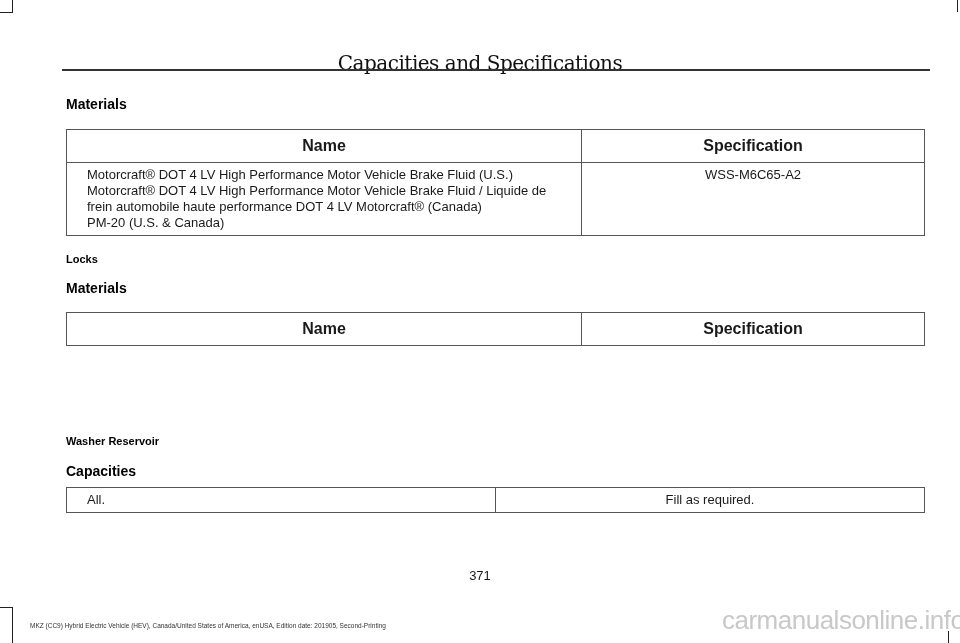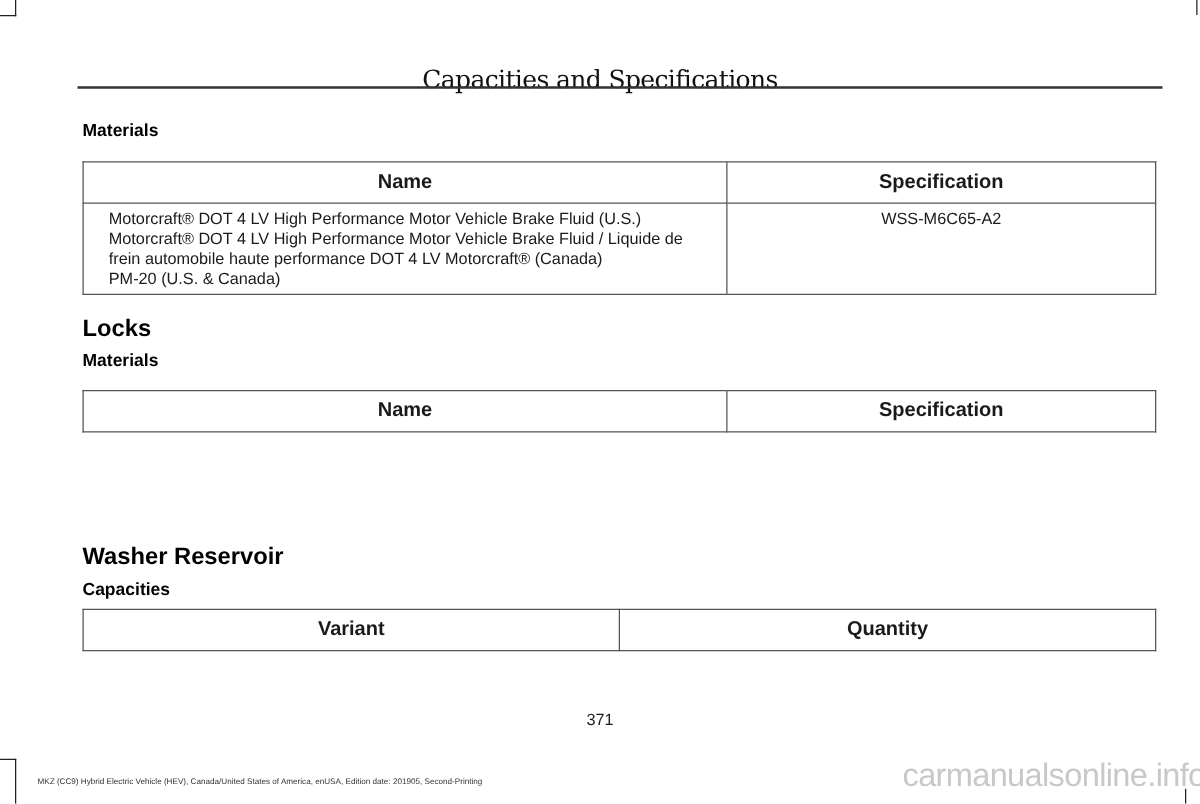--- a/index.html
+++ b/index.html
@@ -7,21 +7,21 @@
          font-family:"Liberation Sans", sans-serif; color:#1a1a1a; }
   .crop { position:absolute; border-color:#222; border-style:solid; }
   .crop-tl { left:0; top:0; width:12px; height:12px; border-width:0 1px 1px 0; }
   .crop-tr { right:0; top:0; width:2px; height:12px; border-width:0 0 0 1px; }
   .crop-bl { left:0; bottom:0; width:12px; height:35px; border-width:1px 1px 0 0; }
   .crop-br { right:10px; bottom:0; width:1px; height:12px; border-width:0 0 0 1px; }
   .page-title { position:absolute; top:51px; left:0; width:100%; text-align:center;
                 font-family:"DejaVu Serif", serif; font-size:20px; letter-spacing:-0.5px; color:#111; }
   .rule { position:absolute; top:69px; left:62px; width:868px; height:2px; background:#333; }
   .h { position:absolute; left:66px; font-weight:bold; font-size:14px; color:#000000; }
-  .h.big { font-size:19px; }
+  .h.big { font-size:11px; }
   table { position:absolute; left:66px; width:859px; border-collapse:collapse; font-size:13px; }
   th, td { border:1px solid #555; padding:4px 20px; vertical-align:top; }
   th { font-size:16px; font-weight:bold; text-align:center; padding:7px 4px; }
   td { line-height:16px; }
   td.spec { text-align:center; }
   .line { display:block; }
   .page-num { position:absolute; top:568px; left:0; width:100%; text-align:center; font-size:13px; }
   .footer { position:absolute; top:622px; left:30px; font-size:6.5px; color:#333; }
   .watermark { position:absolute; top:605px; left:722px; font-size:26px; color:#c8c8c8; letter-spacing:-0.5px; }
 </style>
@@ -75,22 +75,22 @@
   </table>
 
 <div class="h big" style="top:435px;">Washer Reservoir</div>
 <div class="h" style="top:463px;">Capacities</div>
 <table style="top:487px;">
   <colgroup>
       <col style="width:429px">
       <col>
     </colgroup>
   <tbody>
-      <tr>
-    <th>Variant</th>
-    <th>Quantity</th>
+  <tr>
+    <td>All.</td>
+    <td class="spec">Fill as required.</td>
   </tr>
 </tbody>
   </table>
 
 <div class="page-num">371</div>
 <div class="footer">MKZ (CC9) Hybrid Electric Vehicle (HEV), Canada/United States of America, enUSA, Edition date: 201905, Second-Printing</div>
 <div class="watermark">carmanualsonline.info</div>
 
 </body></html>

